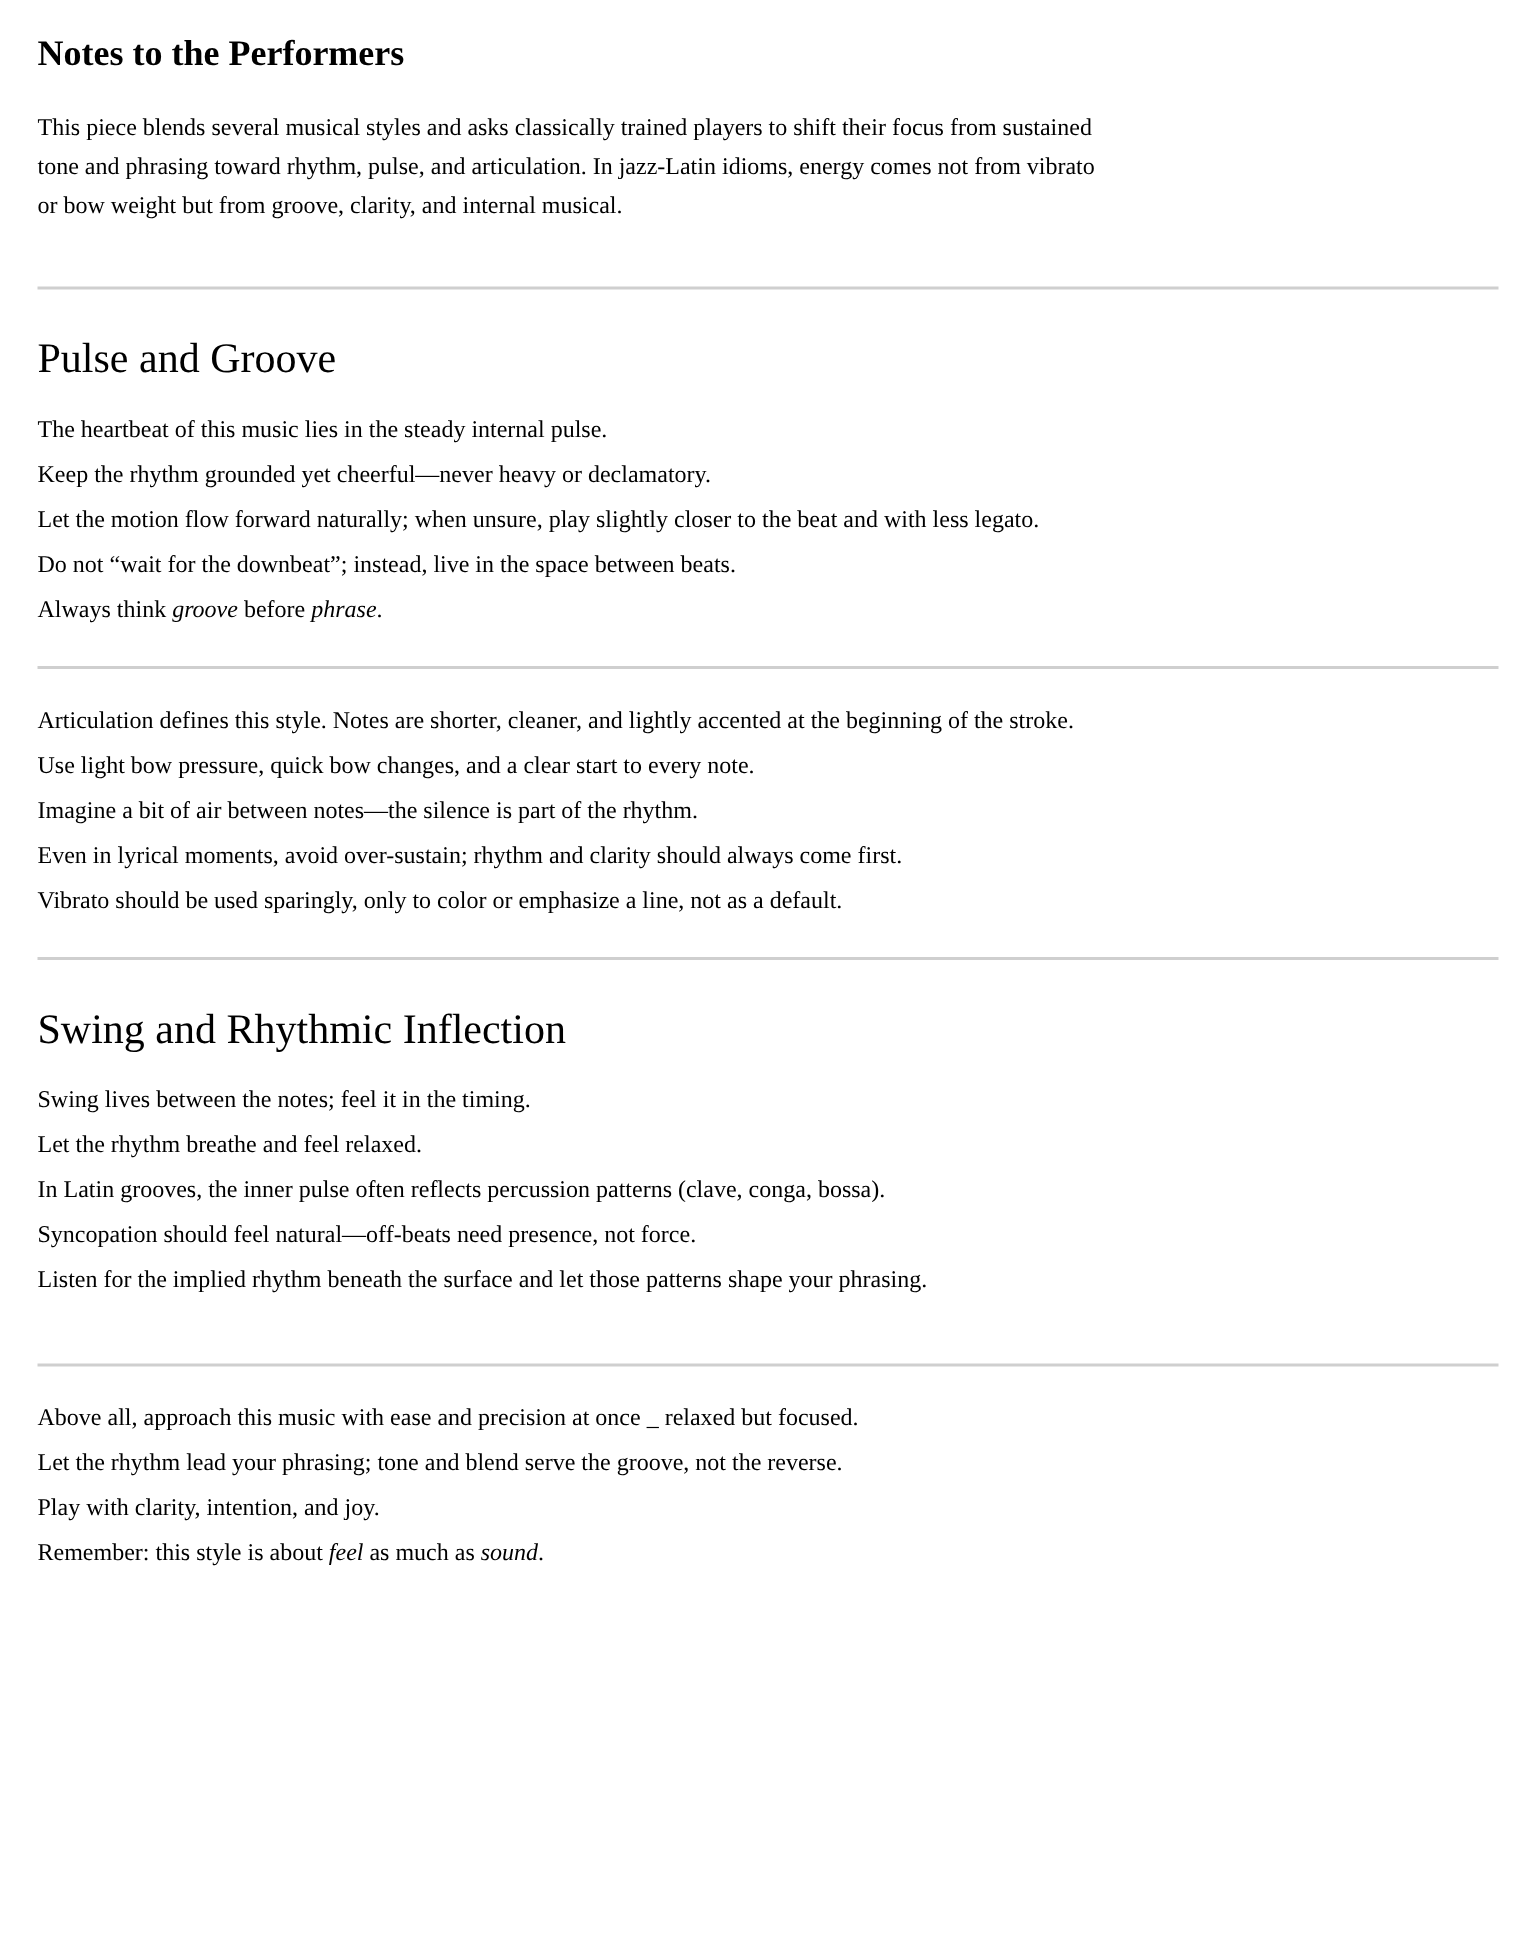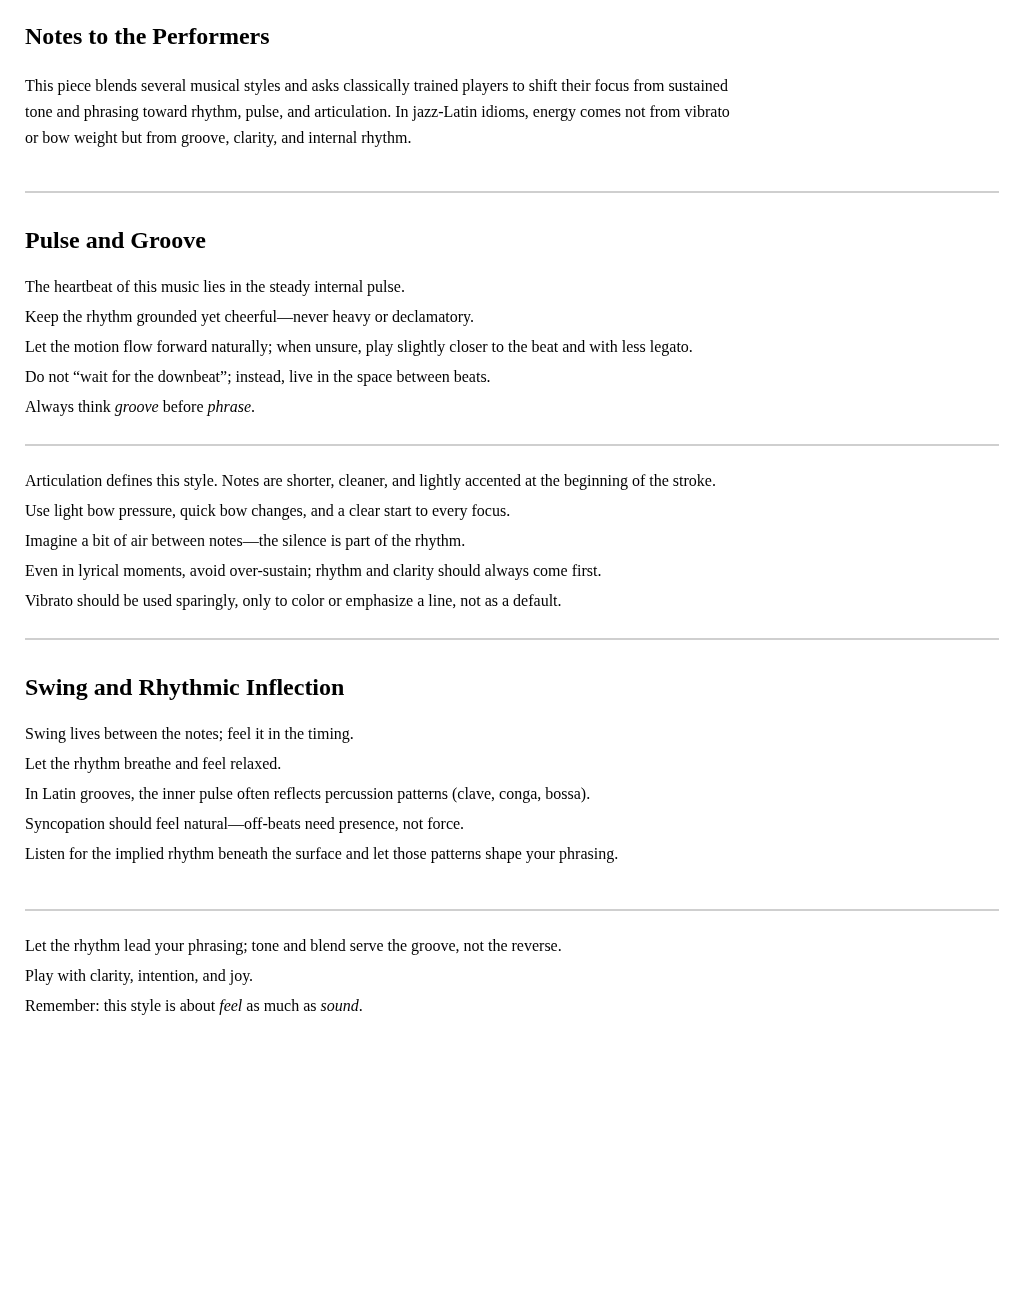--- a/index.html
+++ b/index.html
@@ -30,79 +30,80 @@
     border: 0;
     border-top: 2px solid var(--divider, #cfcfcf);
     margin-top: 22px;
   }
   #sections hr.divider.wide { margin-top: 40px; }
   #sections hr.divider:nth-of-type(4) { margin-top: 53px; }
   
   hr.divider.first { margin-top: 40px; }
 
   h2.section-heading {
-    font-size: 24px;
+    font-size: 28px;
     line-height: 24px;
-    font-weight: bold;
+    font-weight: normal;
     margin-top: 35px;
   }
 
   .section-lines { margin-top: 20px; }
   .section-lines .line { line-height: 30px; }
 
   i { }
 </style>
 </head>
 <body>
 
 <div class="page">
   <h1 class="doc-title">Notes to the Performers</h1>
 
   <div class="intro">
       <div class="line">This piece blends several musical styles and asks classically trained players to shift their focus from sustained</div>
       <div class="line">tone and phrasing toward rhythm, pulse, and articulation. In jazz-Latin idioms, energy comes not from vibrato</div>
-      <div class="line">or bow weight but from groove, clarity, and internal rhythm.</div>
+      <div class="line">or bow weight but from groove, clarity, and internal musical.</div>
     </div>
 
   <hr class="divider first">
 
   <div id="sections">
   <section>
     <h2 class="section-heading">Pulse and Groove</h2>
     <div class="section-lines">
           <div class="line">The heartbeat of this music lies in the steady internal pulse.</div>
           <div class="line">Keep the rhythm grounded yet cheerful—never heavy or declamatory.</div>
           <div class="line">Let the motion flow forward naturally; when unsure, play slightly closer to the beat and with less legato.</div>
           <div class="line">Do not “wait for the downbeat”; instead, live in the space between beats.</div>
           <div class="line">Always think <i>groove</i> before <i>phrase</i>.</div>
         </div>
   </section>
 <hr class="divider">
   <section>
     <div class="section-lines">
           <div class="line">Articulation defines this style. Notes are shorter, cleaner, and lightly accented at the beginning of the stroke.</div>
-          <div class="line">Use light bow pressure, quick bow changes, and a clear start to every focus.</div>
+          <div class="line">Use light bow pressure, quick bow changes, and a clear start to every note.</div>
           <div class="line">Imagine a bit of air between notes—the silence is part of the rhythm.</div>
           <div class="line">Even in lyrical moments, avoid over-sustain; rhythm and clarity should always come first.</div>
           <div class="line">Vibrato should be used sparingly, only to color or emphasize a line, not as a default.</div>
         </div>
   </section>
 <hr class="divider">
   <section>
     <h2 class="section-heading">Swing and Rhythmic Inflection</h2>
     <div class="section-lines">
           <div class="line">Swing lives between the notes; feel it in the timing.</div>
           <div class="line">Let the rhythm breathe and feel relaxed.</div>
           <div class="line">In Latin grooves, the inner pulse often reflects percussion patterns (clave, conga, bossa).</div>
           <div class="line">Syncopation should feel natural—off-beats need presence, not force.</div>
           <div class="line">Listen for the implied rhythm beneath the surface and let those patterns shape your phrasing.</div>
         </div>
   </section>
 <hr class="divider wide">
   <section>
     <div class="section-lines">
+          <div class="line">Above all, approach this music with ease and precision at once _ relaxed but focused.</div>
           <div class="line">Let the rhythm lead your phrasing; tone and blend serve the groove, not the reverse.</div>
           <div class="line">Play with clarity, intention, and joy.</div>
           <div class="line">Remember: this style is about <i>feel</i> as much as <i>sound</i>.</div>
         </div>
   </section>
 </div>
 </div>
 
 </body></html>

